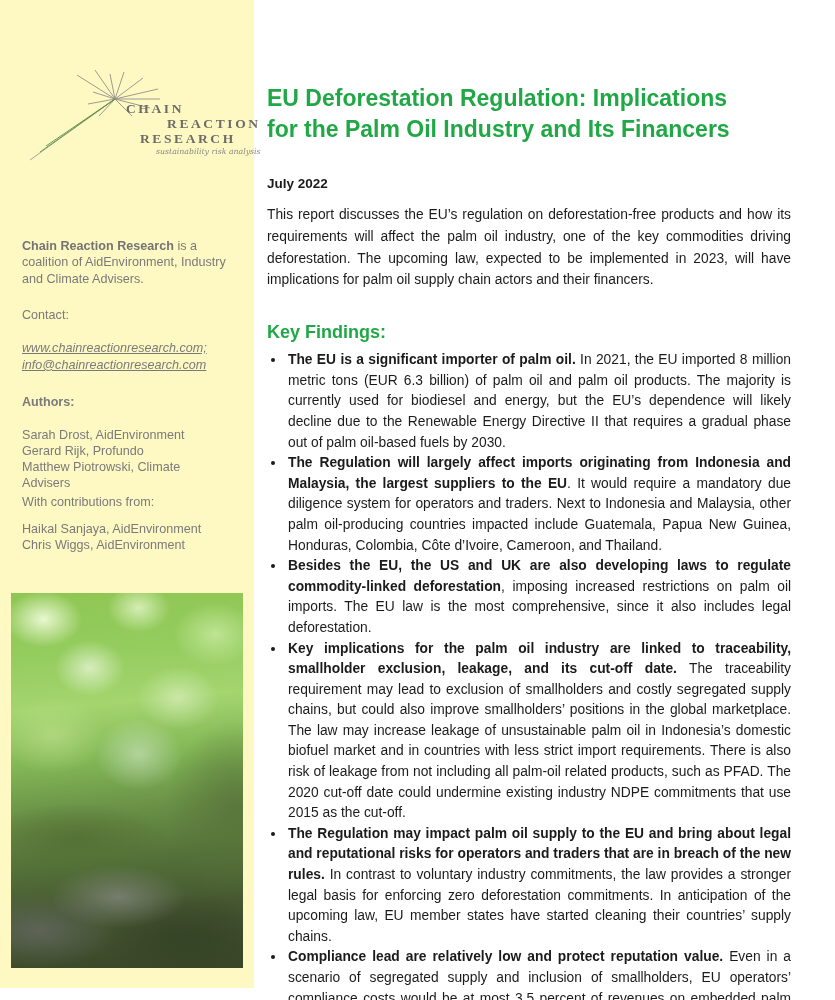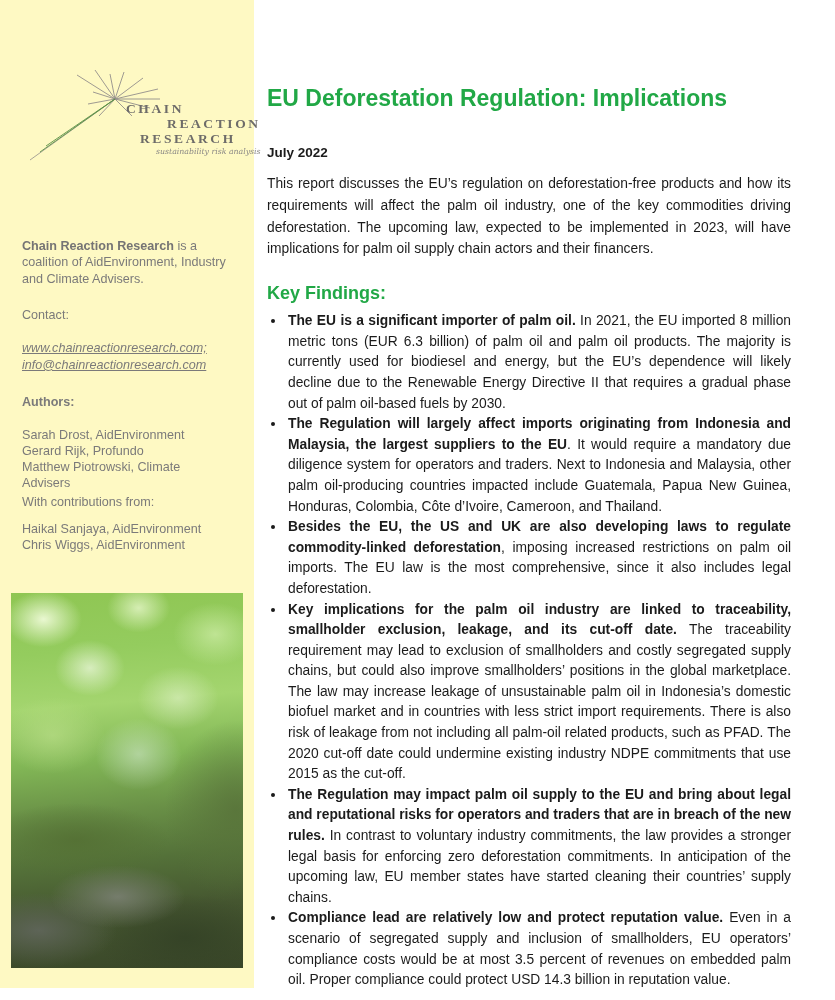--- a/index.html
+++ b/index.html
@@ -55,21 +55,21 @@
       radial-gradient(ellipse 110px 55px at 75% 92%, rgba(52,66,38,.9), rgba(52,66,38,0) 80%),
       linear-gradient(175deg,#8fc653 0%,#94cc5e 16%,#a4d56f 30%,#82b756 44%,#6a9147 57%,#547139 70%,#455630 83%,#394628 100%);
   }
   
   .main{position:absolute;left:267px;top:0;width:524px;}
   .title{
     margin:83px 0 0;color:#21a846;font-size:23px;line-height:31px;font-weight:bold;
   }
   .date{margin:31px 0 0;font-size:13.5px;font-weight:bold;}
   .intro{margin:13px 0 8px;font-size:13.8px;line-height:21.8px;text-align:justify;}
-  .key-findings{margin:22px 0 0;color:#21a846;font-size:18px;line-height:22px;font-weight:bold;}
+  .key-findings{margin:30px 0 0;color:#21a846;font-size:18px;line-height:22px;font-weight:bold;}
   .findings{
     margin:7px 0 0;padding-left:19px;font-size:13.8px;line-height:20.6px;text-align:justify;
   }
   .findings li{padding-left:2px;margin:0;}
   .findings li strong{font-weight:bold;}
 </style>
 </head>
 <body>
 
 <aside class="sidebar">
@@ -125,21 +125,21 @@
 
   <p class="side-text names contrib-names">
     <span>Haikal Sanjaya, AidEnvironment</span>
     <span>Chris Wiggs, AidEnvironment</span>
   </p>
 
   <div class="photo" title="Close-up photo of a green forest with mossy roots and blurred foliage"></div>
 </aside>
 
 <main class="main">
-  <h1 class="title"><span>EU Deforestation Regulation: Implications</span><br></h1>
+  <h1 class="title"><span>EU Deforestation Regulation: Implications</span><br><span>for the Palm Oil Industry and Its Financers</span></h1>
 
   <p class="date">July 2022</p>
 
   <p class="intro">This report discusses the EU’s regulation on deforestation-free products and how its requirements will affect the palm oil industry, one of the key commodities driving deforestation. The upcoming law, expected to be implemented in 2023, will have implications for palm oil supply chain actors and their financers.</p>
 
   <h2 class="key-findings">Key Findings:</h2>
 
   <ul class="findings">
     <li><strong>The EU is a significant importer of palm oil.</strong><span> In 2021, the EU imported 8 million metric tons (EUR 6.3 billion) of palm oil and palm oil products. The majority is currently used for biodiesel and energy, but the EU’s dependence will likely decline due to the Renewable Energy Directive II that requires a gradual phase out of palm oil-based fuels by 2030.</span></li>
     <li><strong>The Regulation will largely affect imports originating from Indonesia and Malaysia, the largest suppliers to the EU</strong><span>. It would require a mandatory due diligence system for operators and traders. Next to Indonesia and Malaysia, other palm oil-producing countries impacted include Guatemala, Papua New Guinea, Honduras, Colombia, Côte d’Ivoire, Cameroon, and Thailand.</span></li>

